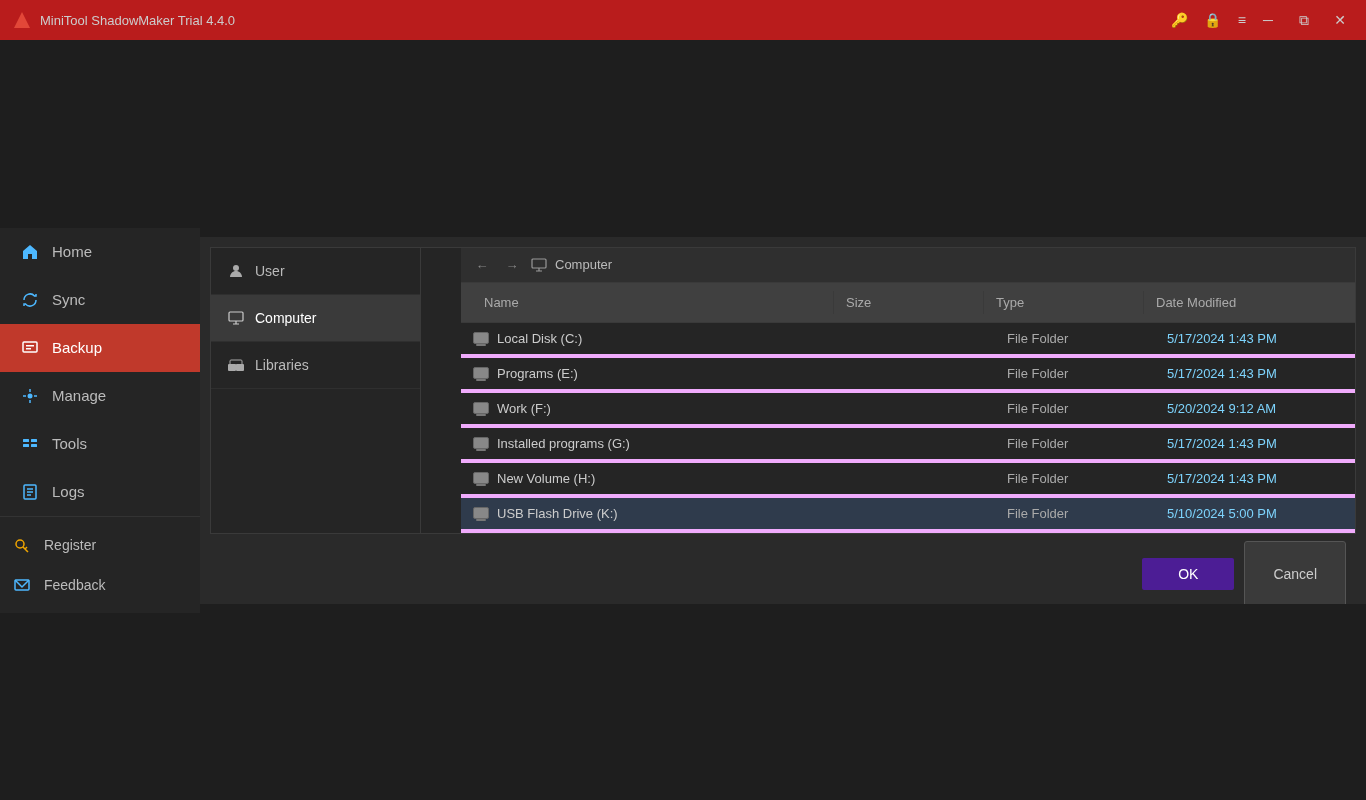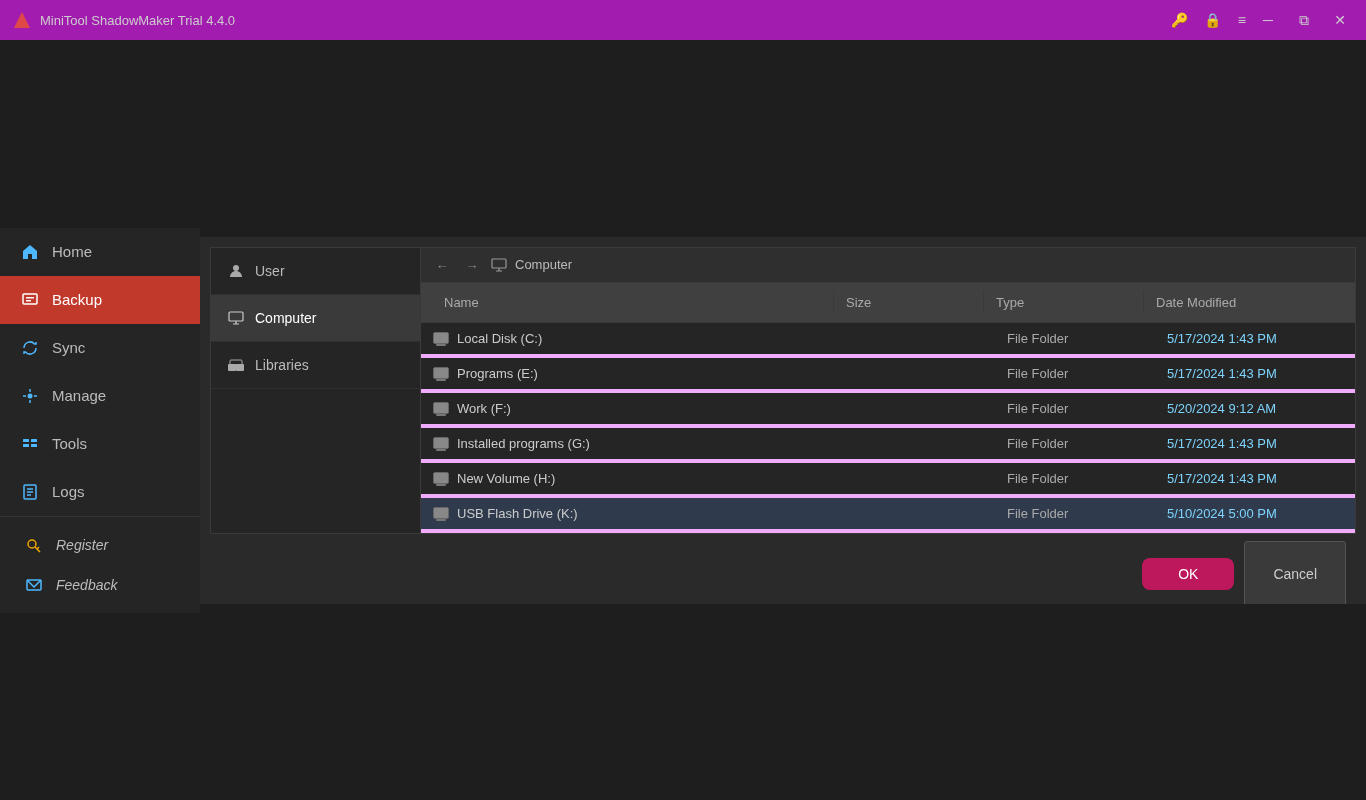--- a/index.html
+++ b/index.html
@@ -10,21 +10,21 @@
       font-family: 'Segoe UI', Arial, sans-serif;
       color: #ccc;
       overflow: hidden;
       display: flex;
       flex-direction: column;
     }
 
     
     #title-bar {
       height: 40px;
-      background: #a21caf;
+      background: #b91c1c;
       display: flex;
       align-items: center;
       padding: 8px 12px;
       flex-shrink: 0;
     }
     #title-bar .app-logo {
       width: 20px;
       height: 20px;
       margin-right: 8px;
       flex-shrink: 0;
@@ -98,42 +98,42 @@
       align-items: center;
       justify-content: center;
       flex-shrink: 0;
     }
     .sidebar-bottom {
       margin-top: auto;
       border-top: 1px solid #333;
       padding: 8px 0;
     }
     .sidebar-bottom .nav-item {
-      padding: 10px 24px;
-      font-size: 14px;
-      font-style: italic;
+      padding: 10px 12px;
+      font-size: 14px;
     }
 
     
     #content {
       flex: 1;
       background: #2a2a2a;
       display: flex;
       flex-direction: column;
       overflow: hidden;
     }
 
     
     #file-browser {
       flex: 1;
       display: flex;
       margin: 10px;
       border: 1px solid #3a3a3a;
       overflow: hidden;
       background: #252525;
+      gap: 40px;
     }
 
     
     #tree-panel {
       width: 210px;
       background: #252525;
       border-right: 1px solid #3a3a3a;
       flex-shrink: 0;
       display: flex;
       flex-direction: column;
@@ -278,27 +278,27 @@
       height: 60px;
       display: flex;
       align-items: center;
       justify-content: flex-end;
       padding: 0 20px;
       gap: 10px;
       background: #2a2a2a;
       flex-shrink: 0;
     }
     .btn-ok {
-      background: #be185d;
+      background: #4c1d95;
       color: #fff;
       border: none;
       padding: 8px 36px;
       font-size: 14px;
       cursor: pointer;
-      border-radius: 8px;
+      border-radius: 2px;
     }
     .btn-cancel {
       background: #3a3a3a;
       color: #ccc;
       border: 1px solid #555;
       padding: 24px 28px;
       font-size: 14px;
       cursor: pointer;
       border-radius: 3px;
     }
@@ -338,40 +338,40 @@
 
     <div class="nav-item">
       <div class="nav-icon">
         <svg width="18" height="18" viewBox="0 0 18 18" fill="#4db8ff">
           <path d="M9 2L2 8v8h5v-5h4v5h5V8z"></path>
         </svg>
       </div>
       <span>Home</span>
     </div>
 
+    <div class="nav-item">
+      <div class="nav-icon">
+        <svg width="18" height="18" viewBox="0 0 18 18" fill="none" stroke="#4db8ff" stroke-width="1.5">
+          <path d="M3 9a6 6 0 0 1 10.5-4M15 9a6 6 0 0 1-10.5 4"></path>
+          <polyline points="13,5 15,5 15,3" fill="none" stroke="#4db8ff" stroke-width="1.5"></polyline>
+          <polyline points="5,13 3,13 3,15" fill="none" stroke="#4db8ff" stroke-width="1.5"></polyline>
+        </svg>
+      </div>
+      <span>Sync</span>
+    </div>
+
     <div class="nav-item active">
       <div class="nav-icon">
         <svg width="18" height="18" viewBox="0 0 18 18" fill="#fff">
           <rect x="2" y="3" width="14" height="10" rx="1" fill="none" stroke="#fff" stroke-width="1.5"></rect>
           <rect x="5" y="6" width="8" height="1.5" fill="#fff"></rect>
           <rect x="5" y="9" width="5" height="1.5" fill="#fff"></rect>
         </svg>
       </div>
       <span>Backup</span>
-    </div>
-
-    <div class="nav-item">
-      <div class="nav-icon">
-        <svg width="18" height="18" viewBox="0 0 18 18" fill="none" stroke="#4db8ff" stroke-width="1.5">
-          <path d="M3 9a6 6 0 0 1 10.5-4M15 9a6 6 0 0 1-10.5 4"></path>
-          <polyline points="13,5 15,5 15,3" fill="none" stroke="#4db8ff" stroke-width="1.5"></polyline>
-          <polyline points="5,13 3,13 3,15" fill="none" stroke="#4db8ff" stroke-width="1.5"></polyline>
-        </svg>
-      </div>
-      <span>Sync</span>
     </div>
 
 
     <div class="nav-item">
       <div class="nav-icon">
         <svg width="18" height="18" viewBox="0 0 18 18" fill="#4db8ff">
           <circle cx="9" cy="9" r="2.5" fill="#4db8ff"></circle>
           <path d="M9 2v3M9 13v3M2 9h3M13 9h3" stroke="#4db8ff" stroke-width="1.5"></path>
         </svg>
       </div>

